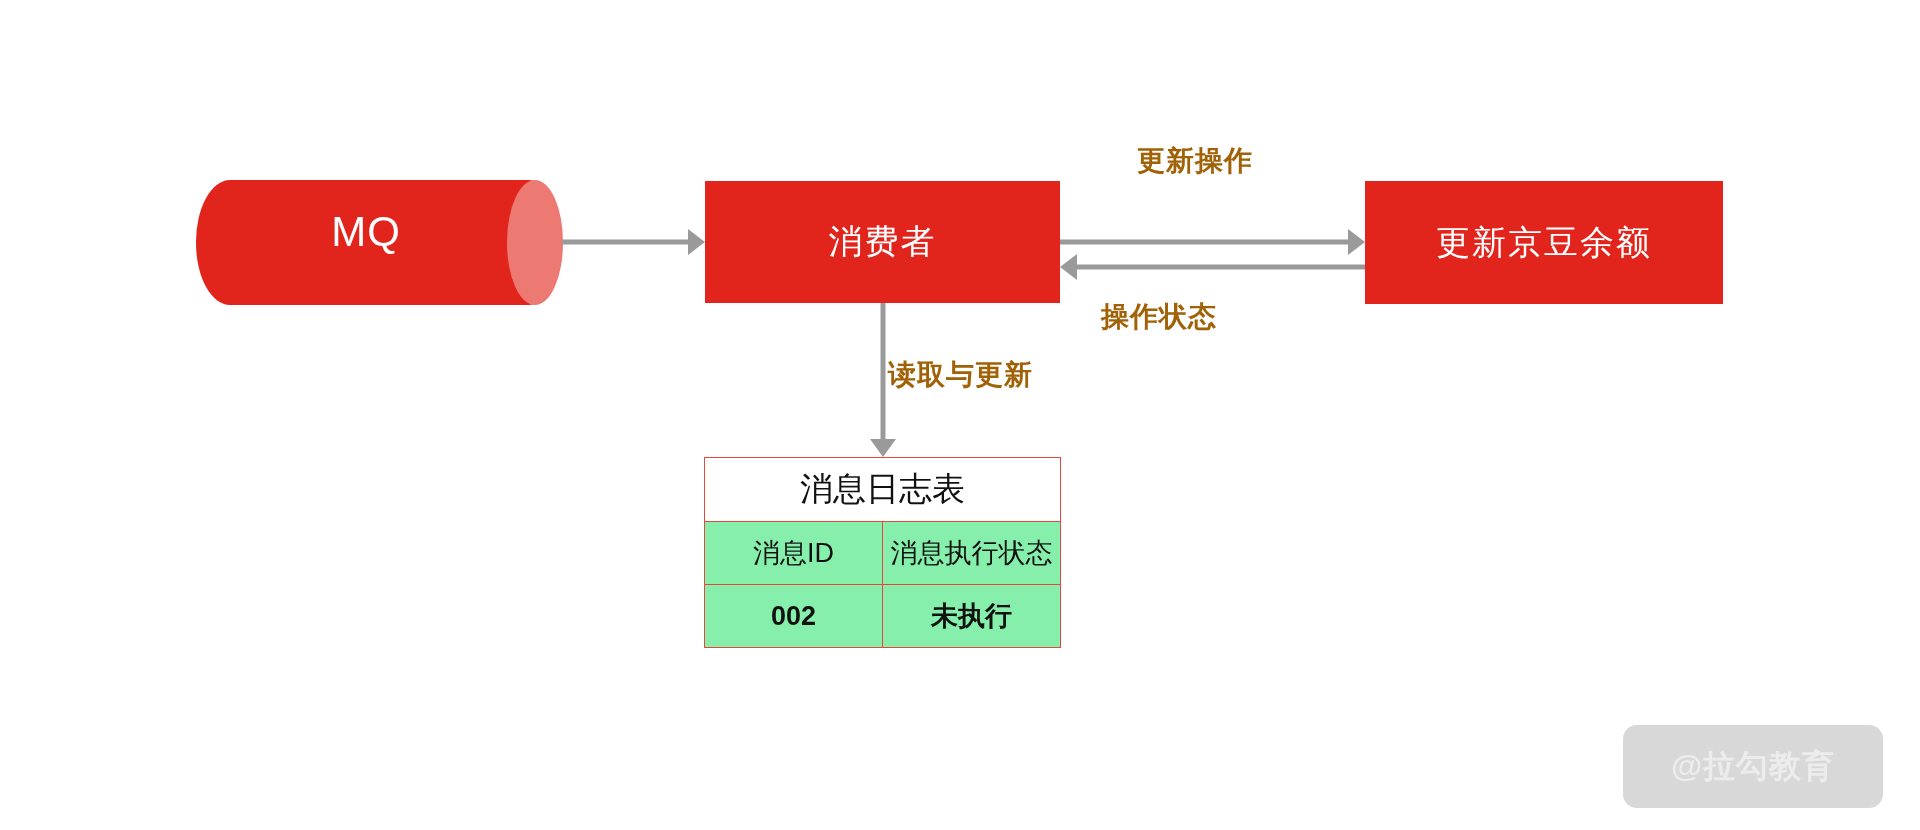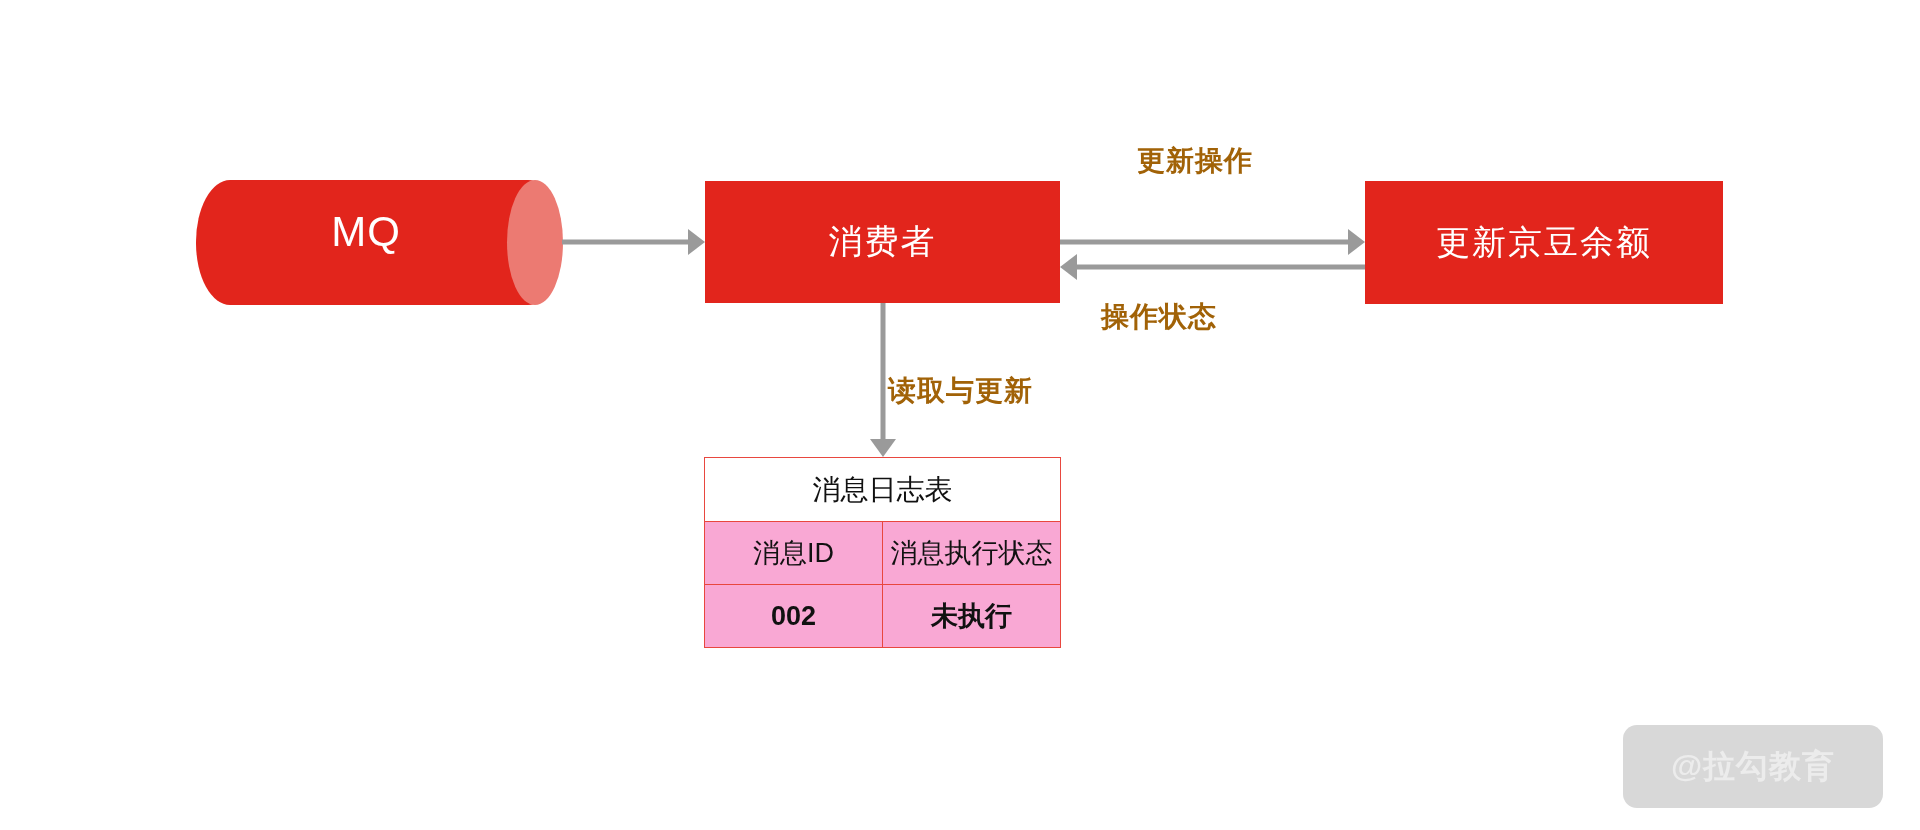--- a/index.html
+++ b/index.html
@@ -105,44 +105,44 @@
   .edge-label {
     position: absolute;
     color: #a16207;
     font-size: 28px;
     font-weight: bold;
     white-space: nowrap;
     letter-spacing: 1px;
   }
   #label-update-op  { left: 1137px; top: 142px; }
   #label-op-status  { left: 1101px; top: 298px; }
-  #label-read-write { left: 888px;  top: 372px; }
+  #label-read-write { left: 888px;  top: 356px; }
 
   
   #log-table {
     position: absolute;
     left: 704px;
     top: 457px;
     width: 357px;
     border-collapse: collapse;
     table-layout: fixed;
   }
   #log-table td {
     border: 1.6px solid #e8473f;
     text-align: center;
     color: #111111;
     font-size: 27px;
     padding: 0;
     height: 62px;
-    background: #f9a8d4;
+    background: #86efac;
   }
   #log-table tr.title-row td {
     background: #ffffff;
     height: 63px;
-    font-size: 28px;
+    font-size: 33px;
   }
   #log-table tr.header-row td {
     font-weight: normal;
   }
   #log-table td.col-id   { width: 136px; }
   #log-table td.col-stat { width: 221px; }
   #log-table tr.data-row td { font-weight: bold; }
 
   
   #watermark {

